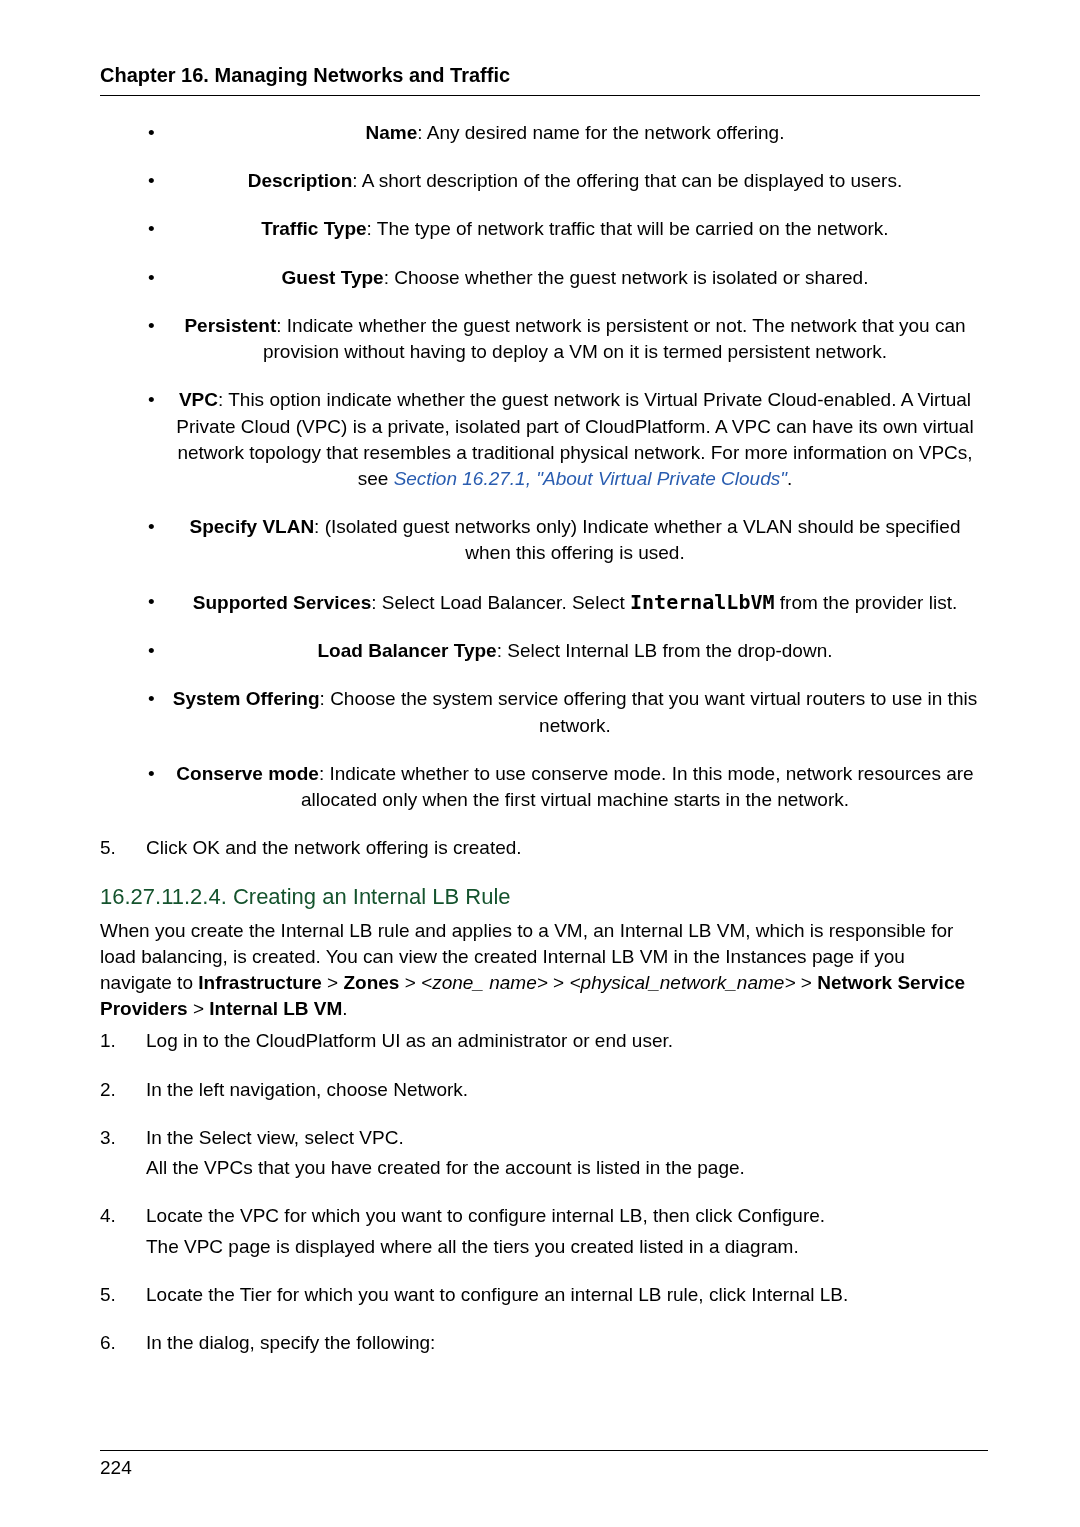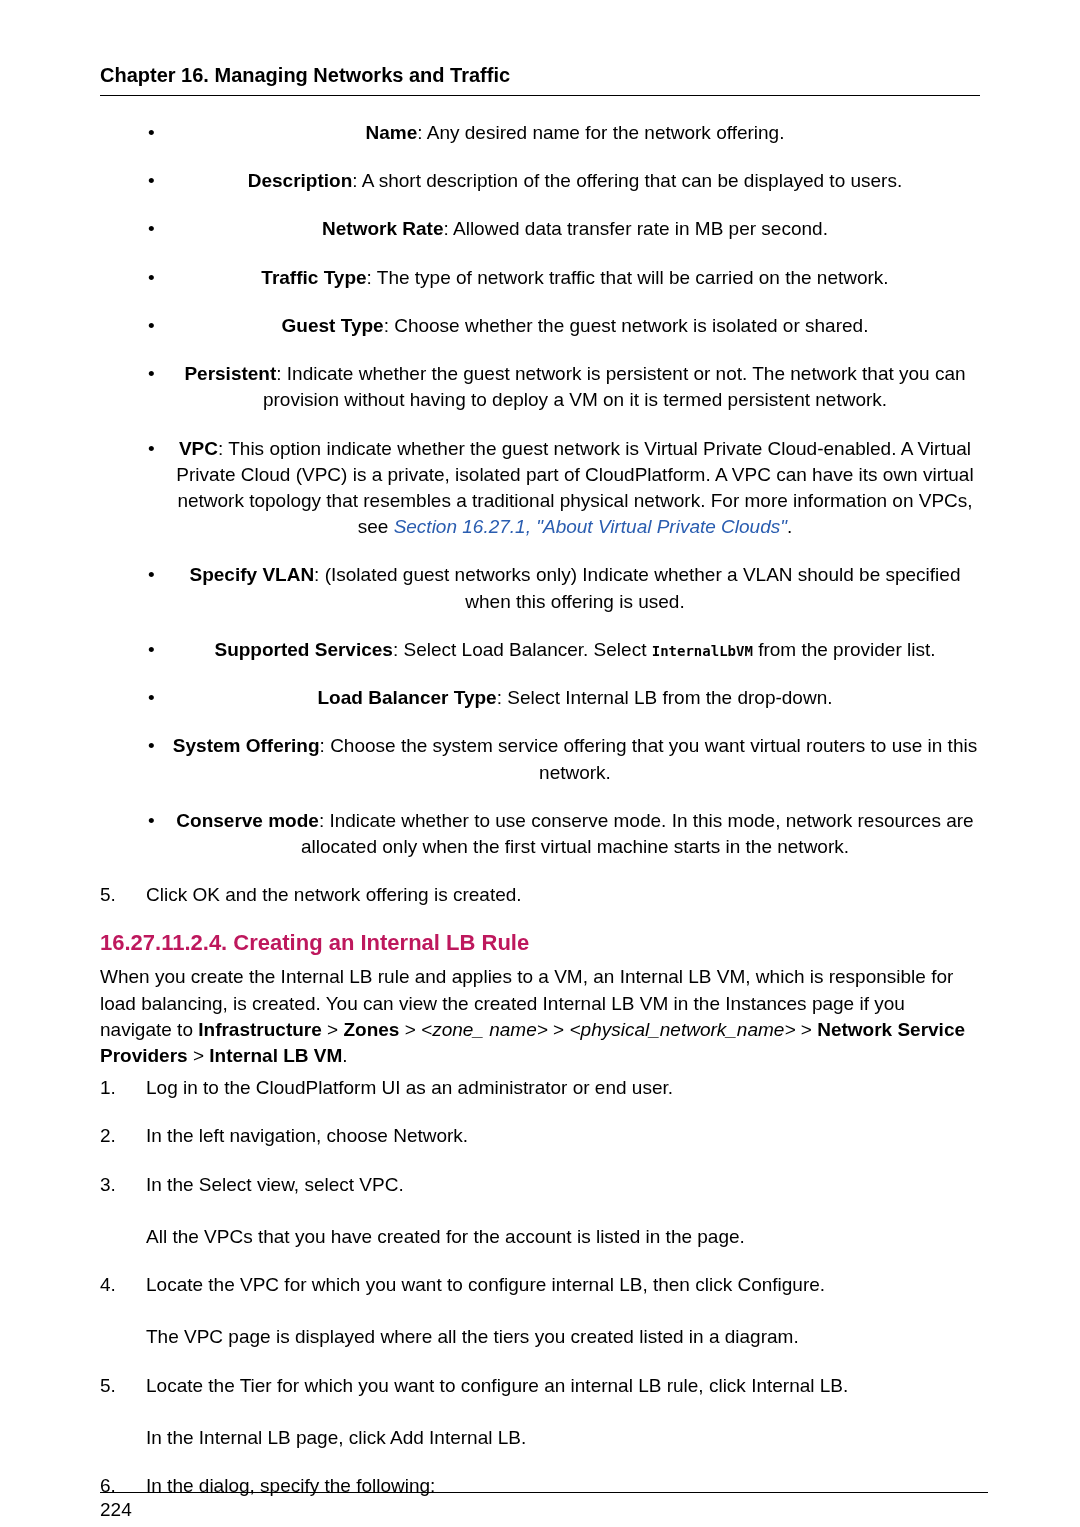--- a/index.html
+++ b/index.html
@@ -72,29 +72,29 @@
     line-height: 1.38;
   }
   ol.numbered > li::before {
     content: counter(item) ".";
     position: absolute;
     left: 0;
     top: 0;
     font-size: 19px;
   }
   ol.numbered > li .sub {
-    margin-top: 26px;
+    margin-top: 4px;
   }
   .b { font-weight: 700; }
   .link { color: #2a5db0; font-style: italic; }
-  .mono { font-family: "DejaVu Sans Mono", "Courier New", monospace; font-size: 14px; }
+  .mono { font-family: "DejaVu Sans Mono", "Courier New", monospace; font-size: 20px; }
   h3.section-h {
-    color: #be185d;
+    color: #14532d;
     font-size: 22px;
-    font-weight: 700;
+    font-weight: 400;
     margin: 14px 0 8px 0;
   }
   p.body {
     font-size: 19px;
     line-height: 1.38;
     margin: 0 0 6px 0;
   }
   .i { font-style: italic; }
   .footer {
     position: absolute;
@@ -111,21 +111,20 @@
 <body>
 
 <div class="page">
 
   <div class="chapter-title">Chapter 16. Managing Networks and Traffic</div>
   <hr class="rule">
 
   <ul class="bullets">
     <li><span class="b">Name</span><span>: Any desired name for the network offering.</span></li>
     <li><span class="b">Description</span><span>: A short description of the offering that can be displayed to users.</span></li>
-    <li><span class="b">Network Rate</span><span>: Allowed data transfer rate in MB per second.</span></li>
     <li><span class="b">Traffic Type</span><span>: The type of network traffic that will be carried on the network.</span></li>
     <li><span class="b">Guest Type</span><span>: Choose whether the guest network is isolated or shared.</span></li>
     <li><span class="b">Persistent</span><span>: Indicate whether the guest network is persistent or not. The network that you can provision without having to deploy a VM on it is termed persistent network.</span></li>
     <li>
       <span class="b">VPC</span><span>: This option indicate whether the guest network is Virtual Private Cloud-enabled. A Virtual Private Cloud (VPC) is a private, isolated part of CloudPlatform. A VPC can have its own virtual network topology that resembles a traditional physical network. For more information on VPCs, see </span><span class="link">Section 16.27.1, "About Virtual Private Clouds"</span><span>.</span>
     </li>
     <li><span class="b">Specify VLAN</span><span>: (Isolated guest networks only) Indicate whether a VLAN should be specified when this offering is used.</span></li>
     <li>
       <span class="b">Supported Services</span><span>: Select Load Balancer. Select </span><span class="mono b">InternalLbVM</span><span> from the provider list.</span>
     </li>
@@ -150,21 +149,20 @@
     <li>
       <span>In the Select view, select VPC.</span>
       <div class="sub">All the VPCs that you have created for the account is listed in the page.</div>
     </li>
     <li>
       <span>Locate the VPC for which you want to configure internal LB, then click Configure.</span>
       <div class="sub">The VPC page is displayed where all the tiers you created listed in a diagram.</div>
     </li>
     <li>
       <span>Locate the Tier for which you want to configure an internal LB rule, click Internal LB.</span>
-      <div class="sub">In the Internal LB page, click Add Internal LB.</div>
     </li>
     <li><span>In the dialog, specify the following:</span></li>
   </ol>
 
   <div class="footer">
     <hr class="footer-rule">
     <div class="page-num">224</div>
   </div>
 
 </div>

